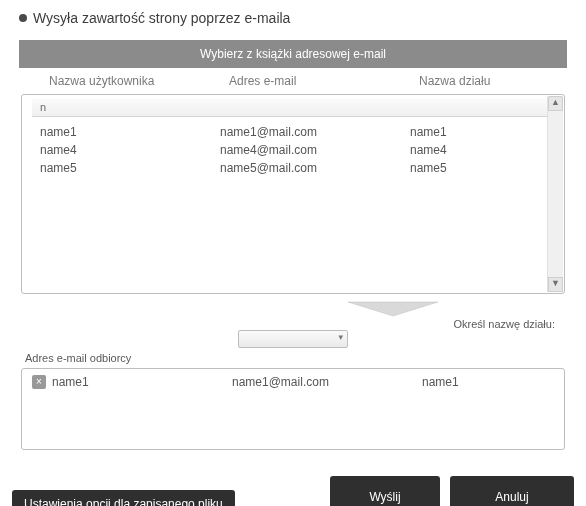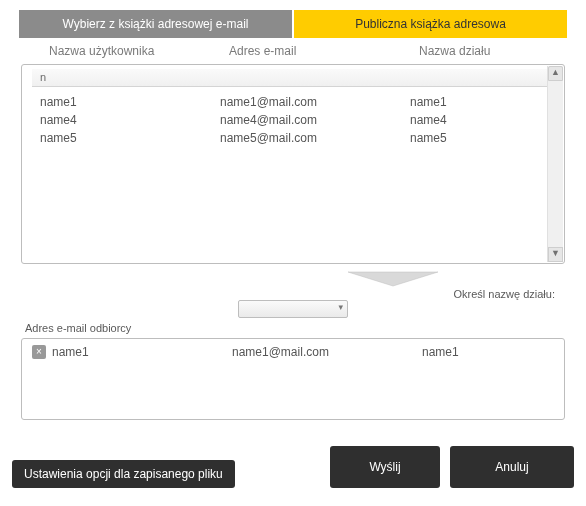--- a/index.html
+++ b/index.html
@@ -43,24 +43,27 @@
     .bottom-btn { background: #2f2f2f; color: #fff; border-radius: 3px; padding: 14px 14px; font-size: 12px; cursor: pointer; text-align: center; }
     .bottom-btn.wide { padding: 7px 12px; }
     .spacer { flex: 1; }
     .bottom-btn.send { width: 110px; margin-right: 10px; }
     .bottom-btn.cancel { width: 124px; }
   </style>
 </head>
 <body>
 
 <div class="container">
+  <div class="title-row">
+    <div class="bullet"></div>
+    <div class="title">Wysyła zawartość strony poprzez e-maila</div>
+  </div>
 
   <div class="tabs">
     <div class="tab">Wybierz z książki adresowej e-mail</div>
-    <div class="tab active">Publiczna książka adresowa</div>
   </div>
 
   <div class="headers">
     <div class="col-name">Nazwa użytkownika</div>
     <div class="col-email">Adres e-mail</div>
     <div class="col-dept">Nazwa działu</div>
   </div>
 
   <div class="list-frame">
     <div class="search-row">n</div>

